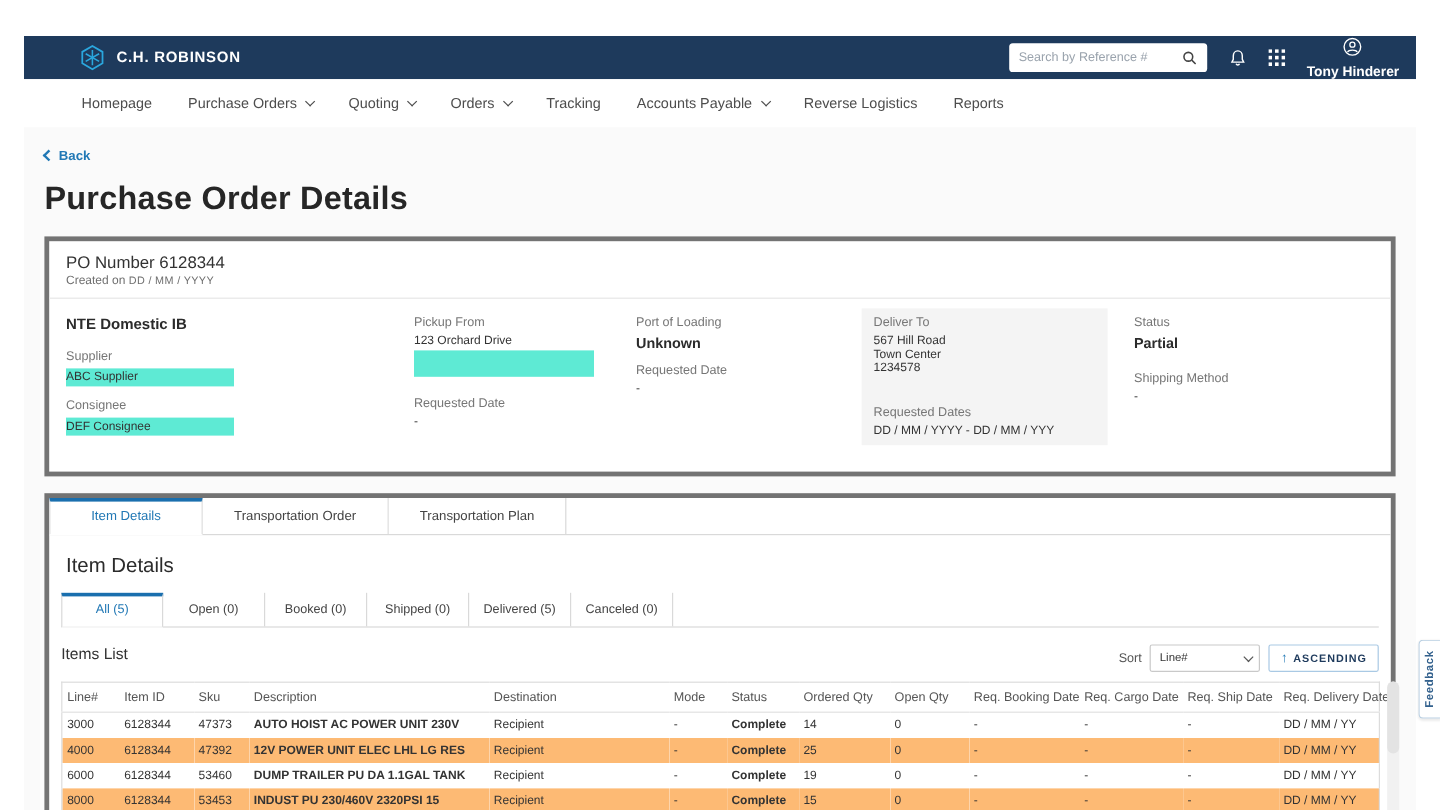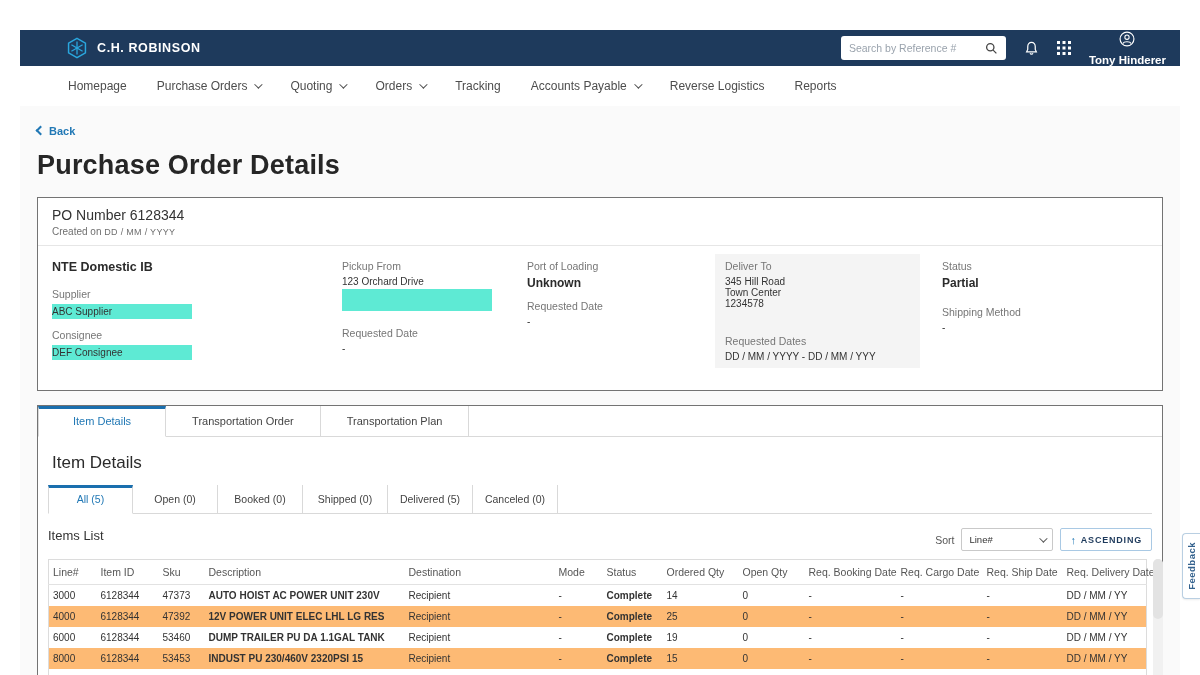--- a/index.html
+++ b/index.html
@@ -22,21 +22,21 @@
   .mainnav { height:40px; background:#fff; display:flex; align-items:center; gap:30px; padding:12px 48px; }
   .nav-item { display:flex; align-items:center; gap:7px; font-size:12px; color:#4d4d4d; cursor:pointer; white-space:nowrap; }
   .chev { width:6px; height:6px; border-right:1.5px solid #4d4d4d; border-bottom:1.5px solid #4d4d4d; transform:rotate(45deg) translateY(-2px); display:inline-block; }
 
   
   .content { background:#fafafa; padding:14px 17px 30px 17px; min-height:499px; }
   .back { display:inline-flex; align-items:center; gap:5px; color:#2178b5; font-size:11px; font-weight:bold; cursor:pointer; }
   .back-chev { width:7px; height:7px; border-left:2px solid #2178b5; border-bottom:2px solid #2178b5; transform:rotate(45deg); display:inline-block; }
   h1.page-title { font-size:27px; color:#262626; margin:12px 0 16px 0; letter-spacing:.2px; }
 
-  .card { background:#fff; border:1px solid #737373; }
+  .card { background:#fff; border:4px solid #737373; }
 
   
   .po-head { padding:9px 14px 8px 14px; border-bottom:1px solid #e6e6e6; }
   .po-number { font-size:14px; color:#333; }
   .po-created { font-size:10px; color:#6f6f6f; margin-top:3px; }
   .po-created .dt { font-size:9px; letter-spacing:.3px; }
   .po-grid { display:flex; padding:14px 14px 22px 14px; }
   .po-col { font-size:10.5px; }
   .po-col-1 { width:290px; }
   .po-col-2 { width:185px; }
@@ -223,21 +223,21 @@
         <div class="po-col po-col-3">
           <div class="fld-label">Port of Loading</div>
           <div class="fld-value bold">Unknown</div>
           <div class="spacer-s"></div>
           <div class="fld-label">Requested Date</div>
           <div class="fld-value">-</div>
         </div>
 
         <div class="po-col po-col-4">
           <div class="fld-label">Deliver To</div>
-          <div class="fld-value">345 Hill Road</div>
+          <div class="fld-value">567 Hill Road</div>
           <div class="fld-value">Town Center</div>
           <div class="fld-value">1234578</div>
           <div class="spacer-m"></div>
             <div class="spacer-s"></div>
           <div class="fld-label">Requested Dates</div>
           <div class="fld-value">DD / MM / YYYY - DD / MM / YYY</div>
         </div>
 
         <div class="po-col po-col-5">
           <div class="fld-label">Status</div>

